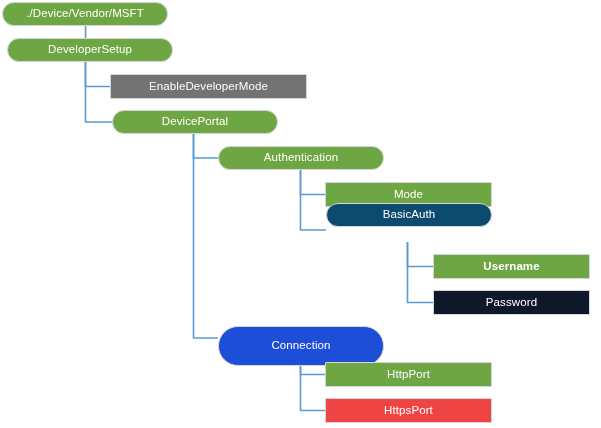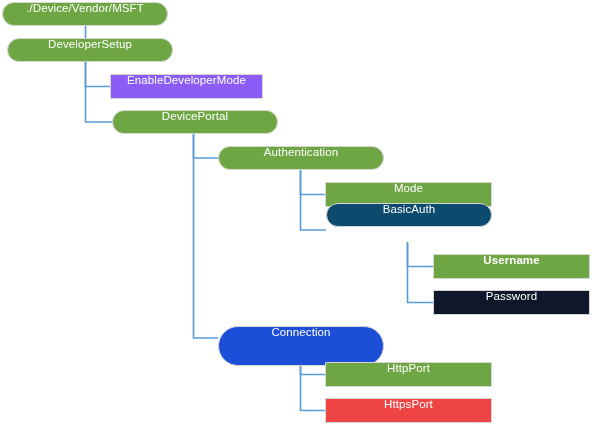--- a/index.html
+++ b/index.html
@@ -29,20 +29,21 @@
   .node {
     position: absolute;
     box-sizing: border-box;
     background: #6FA644;
     border: 1px solid #D6D6D6;
     color: #FFFFFF;
     font-family: "Liberation Sans", sans-serif;
     font-size: 11.5px;
     line-height: 1;
     display: flex;
+    align-items: center;
     justify-content: center;
     text-align: center;
     white-space: nowrap;
     letter-spacing: 0.1px;
     z-index: 2;
   }
   .node.rounded {
     border-radius: 999px;
   }
   .node.square {
@@ -72,21 +73,21 @@
       <path d="M 300.5 350 L 300.5 410.5 L 325 410.5" fill="none" stroke="#5B9BD5" stroke-width="1.6" stroke-linecap="butt" stroke-linejoin="miter"></path>
     </svg>
 
   <div id="node-layer">
       <div class="node rounded" style="left: 2px; top: 2px; width: 166px; height: 24px; background: rgb(111, 166, 68); border-color: rgb(214, 214, 214); color: rgb(255, 255, 255);">
         <span class="node-label">./Device/Vendor/MSFT</span>
       </div>
       <div class="node rounded" style="left: 7px; top: 38px; width: 166px; height: 24px; background: rgb(111, 166, 68); border-color: rgb(214, 214, 214); color: rgb(255, 255, 255);">
         <span class="node-label">DeveloperSetup</span>
       </div>
-      <div class="node square" style="left: 110px; top: 74px; width: 153px; height: 25px; background: #8b5cf6; border-color: rgb(214, 214, 214); color: rgb(255, 255, 255);">
+      <div class="node square" style="left: 110px; top: 74px; width: 197px; height: 25px; background: #737373; border-color: rgb(214, 214, 214); color: rgb(255, 255, 255);">
         <span class="node-label">EnableDeveloperMode</span>
       </div>
       <div class="node rounded" style="left: 112px; top: 110px; width: 166px; height: 24px; background: rgb(111, 166, 68); border-color: rgb(214, 214, 214); color: rgb(255, 255, 255);">
         <span class="node-label">DevicePortal</span>
       </div>
       <div class="node rounded" style="left: 218px; top: 146px; width: 166px; height: 24px; background: rgb(111, 166, 68); border-color: rgb(214, 214, 214); color: rgb(255, 255, 255);">
         <span class="node-label">Authentication</span>
       </div>
       <div class="node square" style="left: 325px; top: 182px; width: 167px; height: 25px; background: rgb(111, 166, 68); border-color: rgb(214, 214, 214); color: rgb(255, 255, 255);">
         <span class="node-label">Mode</span>

